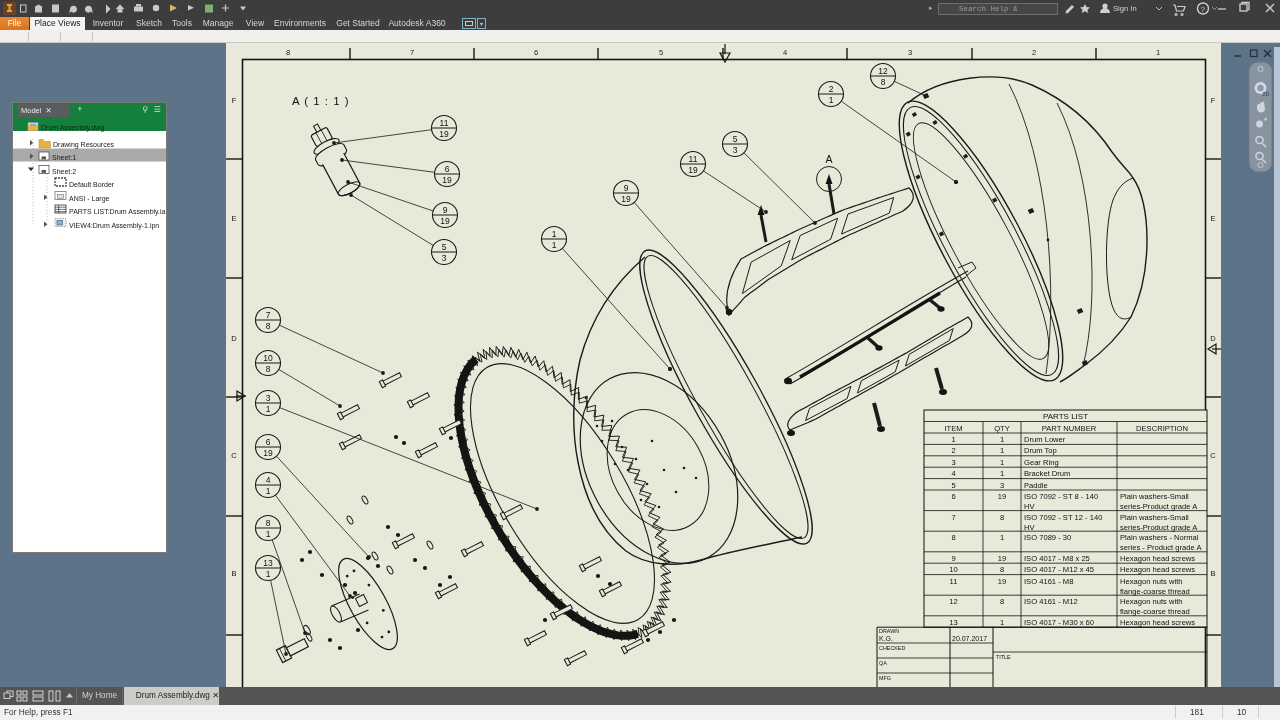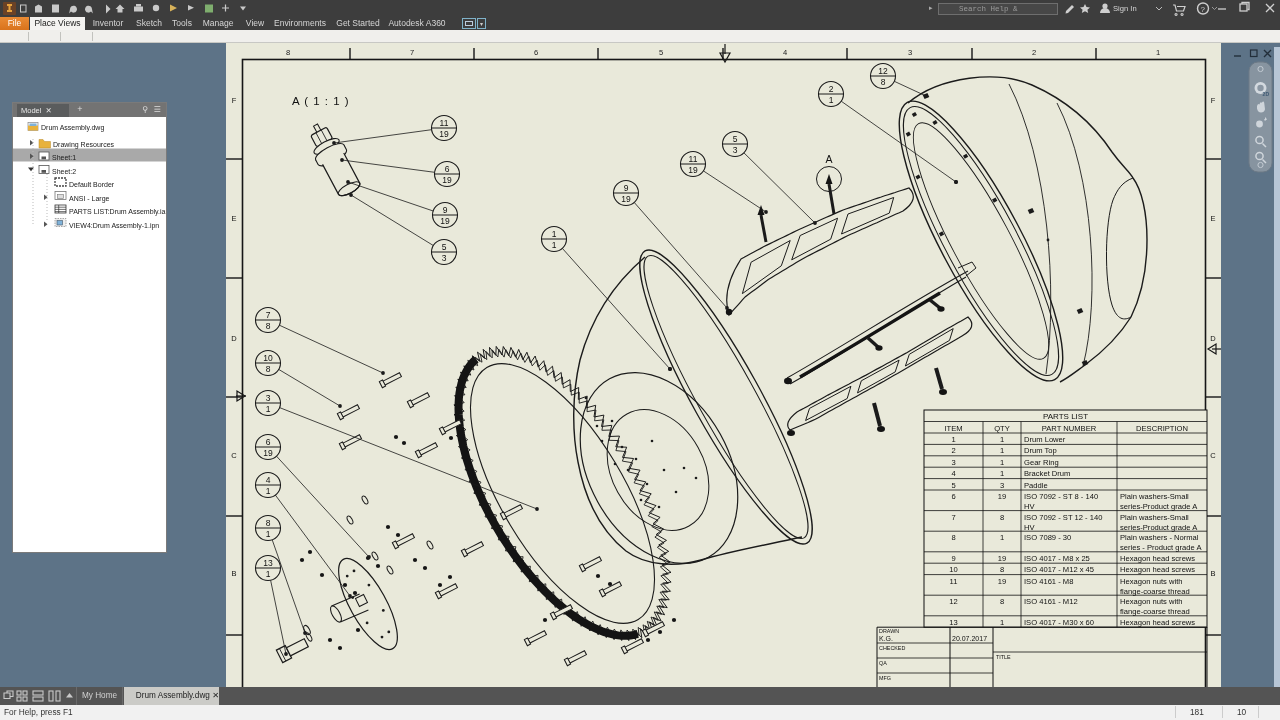--- a/index.html
+++ b/index.html
@@ -2,21 +2,21 @@
 <html><head><meta charset="utf-8"><style>
 * {margin:0;padding:0;box-sizing:border-box;}
 body {width:1280px;height:720px;overflow:hidden;font-family:"Liberation Sans",sans-serif;position:relative;background:#5d7387;}
 #titlebar {position:absolute;left:0;top:0;width:1280px;height:17px;background:#3d3d3d;}
 #tabsrow {position:absolute;left:0;top:17px;width:1280px;height:13px;background:#3d3d3d;}
 #ribrow {position:absolute;left:0;top:30px;width:1280px;height:13px;background:#f0efec;border-bottom:1px solid #c8c8c4;}
 .rtab {position:absolute;top:0;height:13px;line-height:13px;font-size:8.5px;color:#d6d6d6;text-align:center;}
 .ritem {position:absolute;top:0;height:12px;line-height:12px;font-size:8px;color:#222;margin-top:44px;}
 #canvas {position:absolute;left:0;top:43px;width:1280px;height:644px;}
 #browser {position:absolute;left:12px;top:102px;width:155px;height:451px;background:#fff;border:1px solid #7a7a7a;font-size:7.5px;color:#1a1a1a;}
-#bheader {position:absolute;left:0;top:0;width:100%;height:14px;background:#737373;padding-left:17px;}
+#bheader {position:absolute;left:0;top:0;width:100%;height:28px;background:#15803d;padding-left:17px;}
 #tabbar {position:absolute;left:0;top:687px;width:1280px;height:18px;background:#545454;}
 #statusbar {position:absolute;left:0;top:705px;width:1280px;height:15px;background:#f1f1f1;font-size:8.3px;color:#333;}
 </style></head>
 <body>
 <div id="titlebar">
  <svg width="1280" height="17" style="position:absolute;left:0;top:0">
   <rect x="3" y="2" width="13" height="13" rx="1" fill="#6b4226"></rect>
   <path d="M7,4 h5 v2 h-1.5 v4 h1.5 v2 h-5 v-2 h1.5 v-4 h-1.5 Z" fill="#e8a33d"></path>
   <g fill="#c9c9c9" stroke="none">
    <path d="M20,4.5 h6.5 v8 h-6.5 Z M21,5.5 v6 h4.5 v-6 Z" fill-rule="evenodd"></path>

